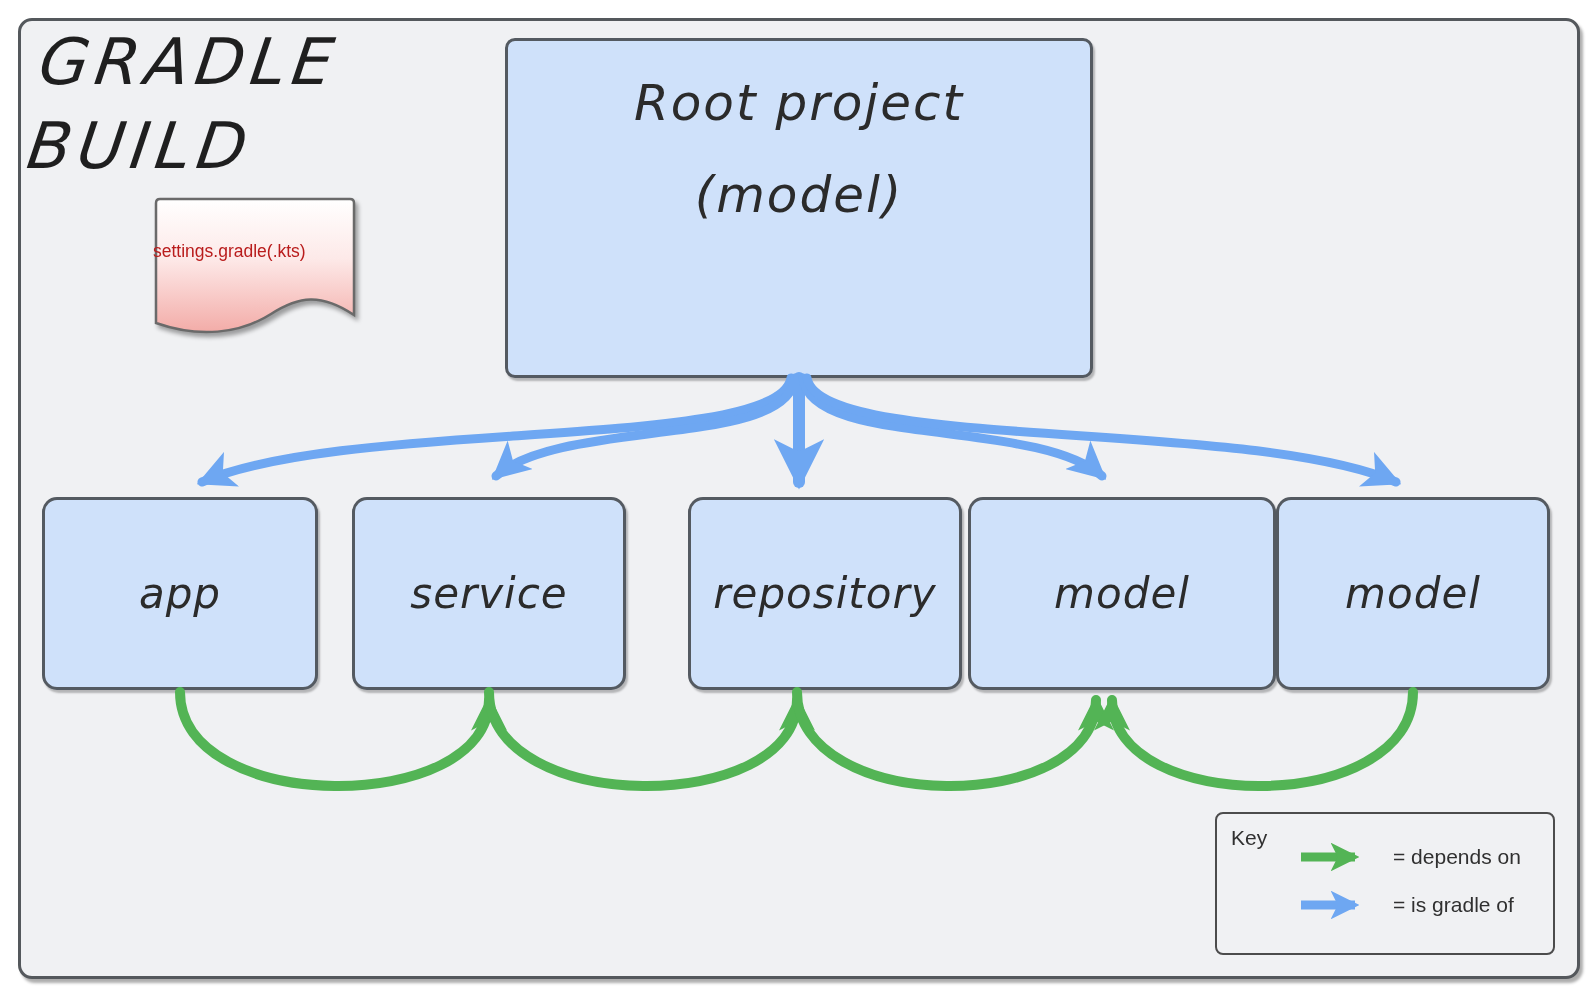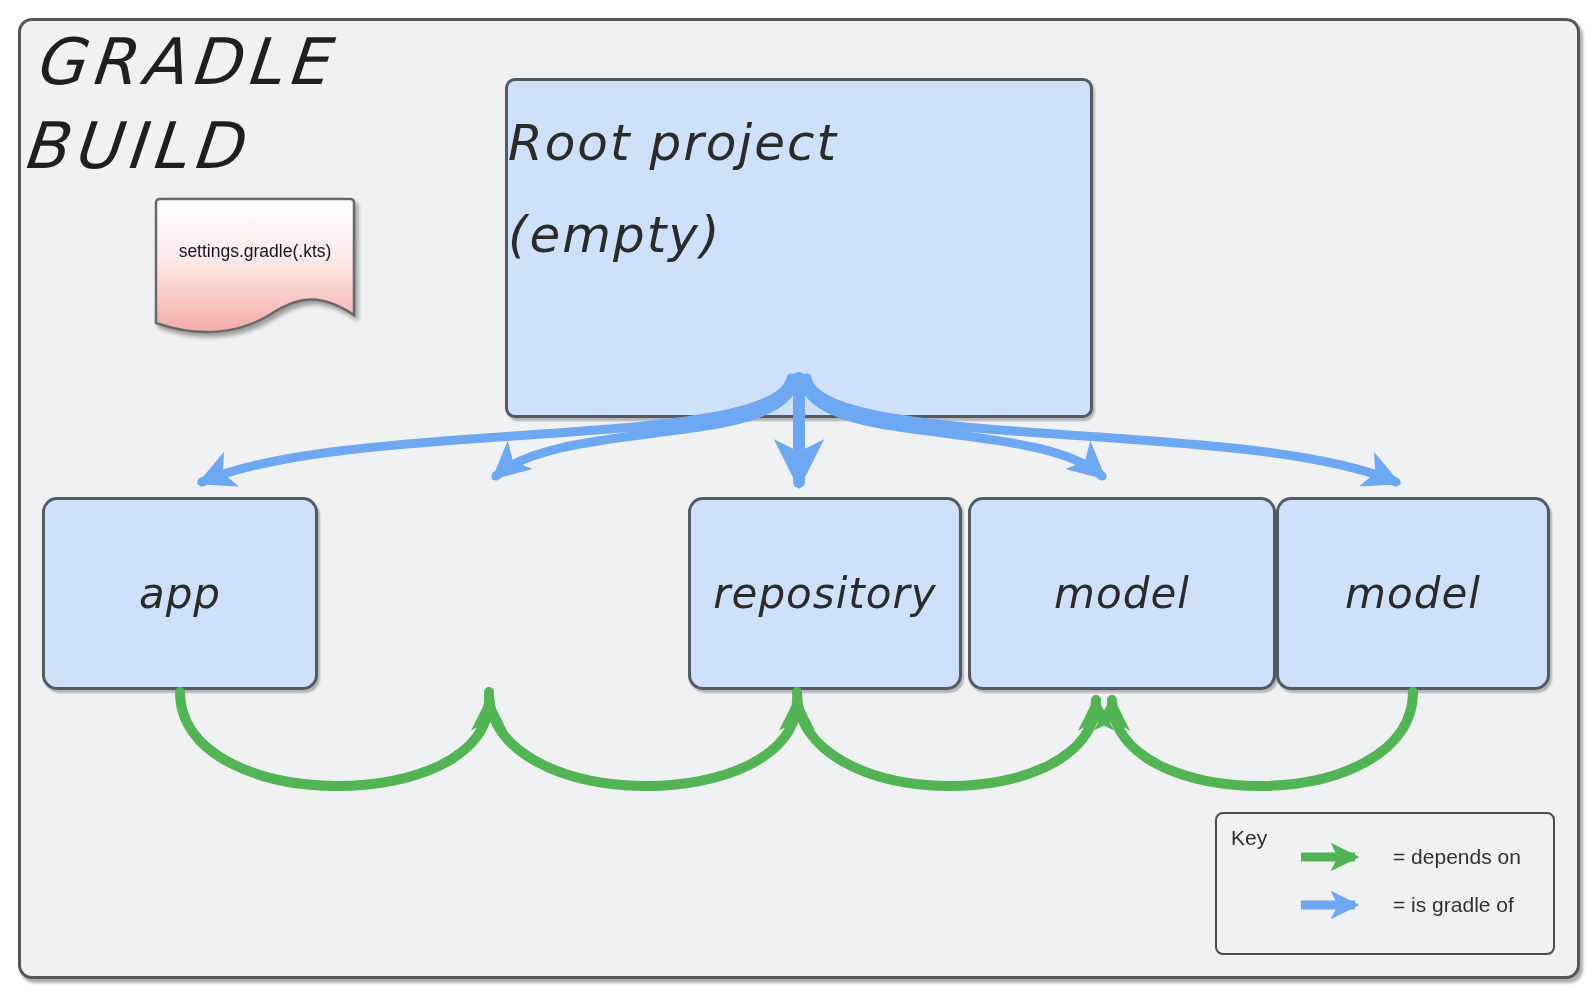--- a/index.html
+++ b/index.html
@@ -18,27 +18,27 @@
     background:var(--canvas-bg);border:3px solid var(--canvas-border);
     border-radius:14px;box-shadow:3px 4px 3px rgba(0,0,0,.32);}
 
   .hand{font-family:"DejaVu Sans",sans-serif;font-style:italic;color:var(--text);}
 
   .title{position:absolute;left:34px;top:20px;font-size:64px;line-height:84px;
     letter-spacing:6px;transform:skewX(-8deg);color:#1f1f1f;}
 
   .note-wrap{position:absolute;left:153px;top:197px;width:204px;height:152px;
     filter:drop-shadow(3px 4px 2px rgba(0,0,0,.35));}
-  .note-label{position:absolute;left:0;top:44px;width:204px;text-align:center;
-    font-size:17.5px;color:#0f172a;}
+  .note-label{position:absolute;left:0;top:44px;width:204px;text-align:left;
+    font-size:17.5px;color:#b91c1c;}
 
   .root-box{position:absolute;left:505px;top:38px;width:588px;height:340px;
     background:var(--module-fill);border:3px solid var(--module-border);
     border-radius:10px;box-shadow:2px 3px 2px rgba(0,0,0,.25);
-    padding-top:16px;font-size:50px;line-height:92px;letter-spacing:2px;margin-top:40px;}
+    text-align:center;padding-top:16px;font-size:50px;line-height:92px;letter-spacing:2px;}
 
   .module{position:absolute;top:497px;height:193px;background:var(--module-fill);
     border:3px solid var(--module-border);border-radius:15px;
     box-shadow:2px 3px 2px rgba(0,0,0,.25);
     display:flex;align-items:center;justify-content:center;
     font-size:42px;letter-spacing:1px;}
   .m-app{left:42px;width:276px}
   .m-service{left:352px;width:274px}
   .m-repository{left:688px;width:274px}
   .m-model{left:968px;width:308px}
@@ -77,25 +77,28 @@
       </defs>
       <path d="M7,2 L197,2 Q201,2 201,6 L201,118
                C168,96 146,99 118,117
                C86,137 46,141 3,126 L3,6 Q3,2 7,2 Z" fill="url(#noteGrad)" style="stroke:var(--note-border)" stroke-width="2.5"></path>
     </svg>
     <div class="note-label">settings.gradle(.kts)</div>
   </div>
 
   <div class="root-box hand">
     <div>Root project</div>
-    <div>(empty)</div>
+    <div>(model)</div>
   </div>
 
   <div class="module m-app hand">
     <span>app</span>
+  </div>
+  <div class="module m-service hand">
+    <span>service</span>
   </div>
   <div class="module m-repository hand">
     <span>repository</span>
   </div>
   <div class="module m-model hand">
     <span>model</span>
   </div>
   <div class="module m-client hand">
     <span>model</span>
   </div>

